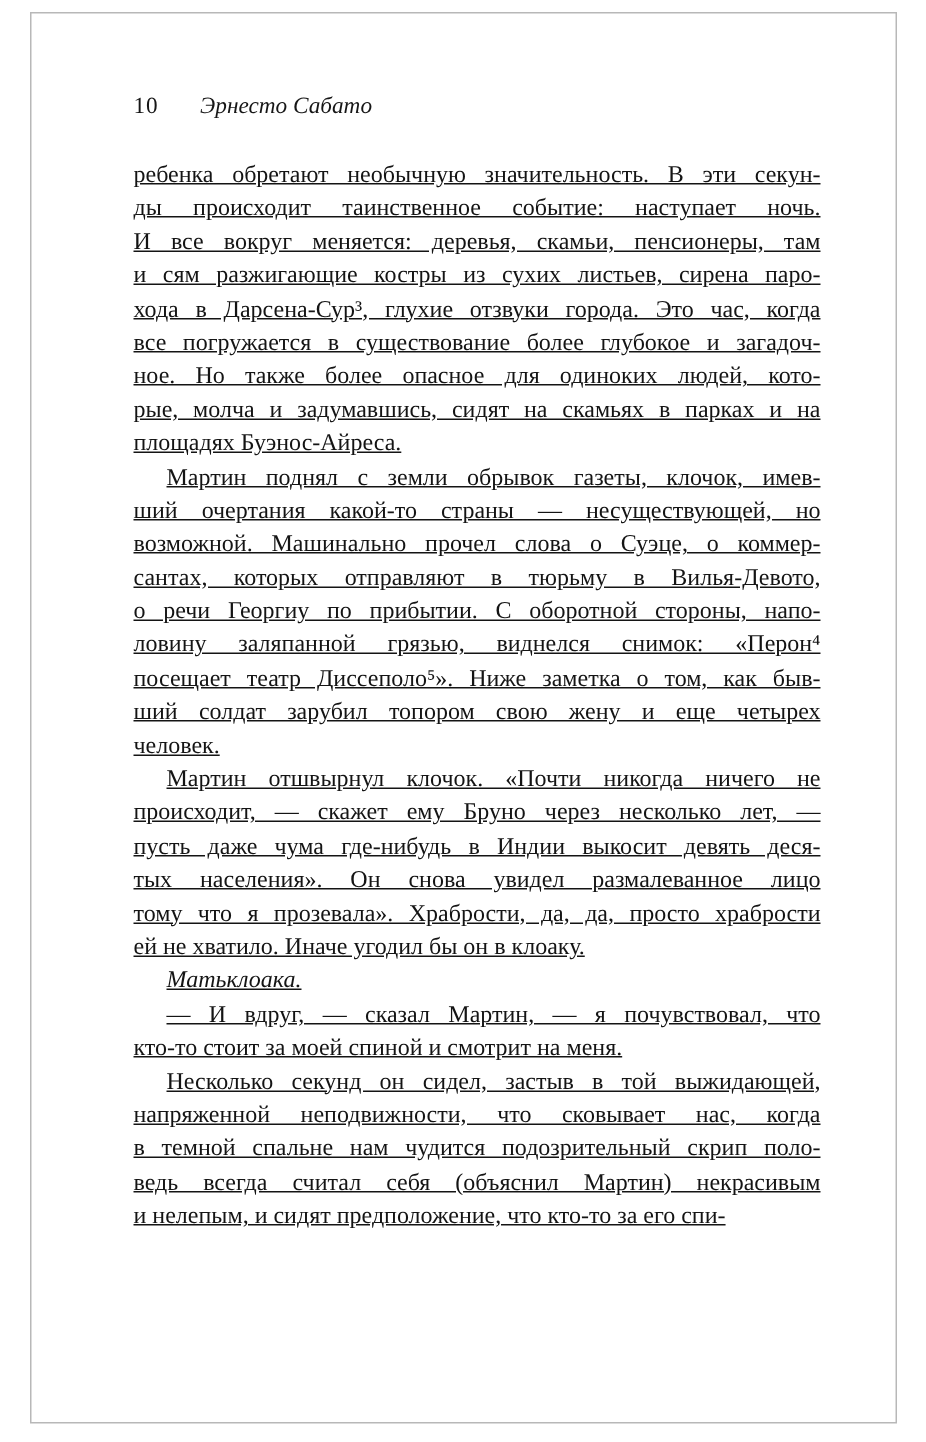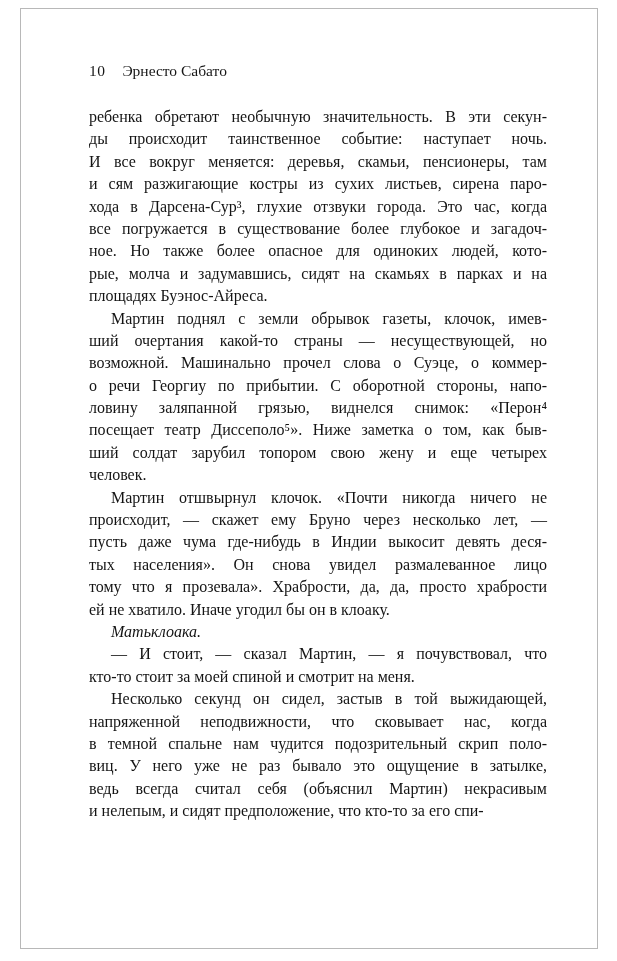--- a/index.html
+++ b/index.html
@@ -27,28 +27,29 @@
   .header {
     position: absolute;
     left: 89px;
     top: 62px;
     width: 458px;
     font-size: 15.5px;
     color: #161616;
     white-space: nowrap;
   }
   .page-number { letter-spacing: 0.5px; }
-  .running-title { margin-left: 13px; }
+  .running-title { font-style: italic; margin-left: 24px; }
   .text-block {
     position: absolute;
     left: 89px;
     top: 106px;
     width: 458px;
     font-size: 16px;
     color: #141414;
+    text-decoration: underline;
   }
   .line {
     height: 22.4px;
     line-height: 22.4px;
     text-align: justify;
     text-align-last: justify;
   }
   .line.last { text-align-last: left; }
   .line.indent { padding-left: 22px; }
   .paragraph.italic { font-style: italic; }
@@ -73,43 +74,43 @@
         <div class="line">хода в Дарсена-Сур³, глухие отзвуки города. Это час, когда</div>
         <div class="line">все погружается в существование более глубокое и загадоч-</div>
         <div class="line">ное. Но также более опасное для одиноких людей, кото-</div>
         <div class="line">рые, молча и задумавшись, сидят на скамьях в парках и на</div>
         <div class="line last">площадях Буэнос-Айреса.</div>
       </div>
       <div class="paragraph">
         <div class="line indent">Мартин поднял с земли обрывок газеты, клочок, имев-</div>
         <div class="line">ший очертания какой-то страны — несуществующей, но</div>
         <div class="line">возможной. Машинально прочел слова о Суэце, о коммер-</div>
+        <div class="line">сантах, которых отправляют в тюрьму в Вилья-Девото,</div>
         <div class="line">о речи Георгиу по прибытии. С оборотной стороны, напо-</div>
         <div class="line">ловину заляпанной грязью, виднелся снимок: «Перон⁴</div>
         <div class="line">посещает театр Диссеполо⁵». Ниже заметка о том, как быв-</div>
         <div class="line">ший солдат зарубил топором свою жену и еще четырех</div>
         <div class="line last">человек.</div>
       </div>
       <div class="paragraph">
         <div class="line indent">Мартин отшвырнул клочок. «Почти никогда ничего не</div>
         <div class="line">происходит, — скажет ему Бруно через несколько лет, —</div>
         <div class="line">пусть даже чума где-нибудь в Индии выкосит девять деся-</div>
         <div class="line">тых населения». Он снова увидел размалеванное лицо</div>
         <div class="line">тому что я прозевала». Храбрости, да, да, просто храбрости</div>
         <div class="line last">ей не хватило. Иначе угодил бы он в клоаку.</div>
       </div>
       <div class="paragraph italic">
         <div class="line last indent">Матьклоака.</div>
       </div>
       <div class="paragraph">
-        <div class="line indent">— И стоит, — сказал Мартин, — я почувствовал, что</div>
+        <div class="line indent">— И вдруг, — сказал Мартин, — я почувствовал, что</div>
         <div class="line last">кто-то стоит за моей спиной и смотрит на меня.</div>
       </div>
       <div class="paragraph">
         <div class="line indent">Несколько секунд он сидел, застыв в той выжидающей,</div>
         <div class="line">напряженной неподвижности, что сковывает нас, когда</div>
         <div class="line">в темной спальне нам чудится подозрительный скрип поло-</div>
-        <div class="line">виц. У него уже не раз бывало это ощущение в затылке,</div>
         <div class="line">ведь всегда считал себя (объяснил Мартин) некрасивым</div>
         <div class="line last">и нелепым, и сидят предположение, что кто-то за его спи-</div>
       </div>
     </div>
 </div>
 
 </body></html>

